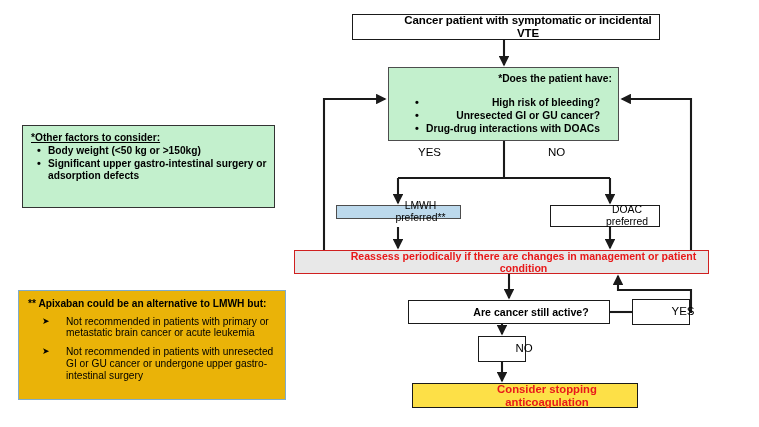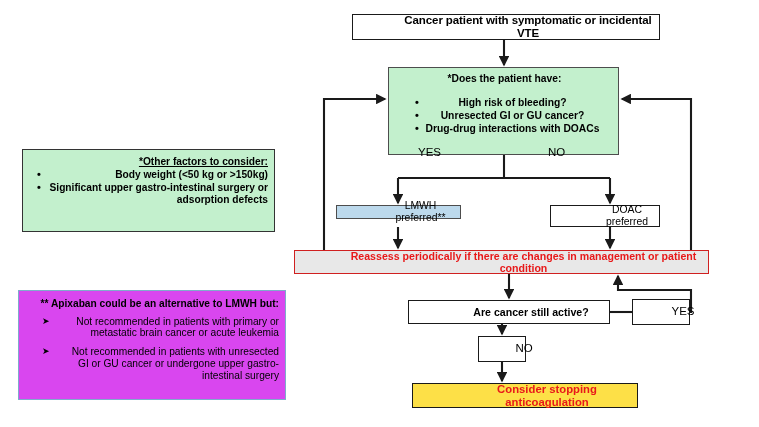--- a/index.html
+++ b/index.html
@@ -32,50 +32,49 @@
   #title-box {
     left: 352px; top: 14px; width: 308px; height: 26px;
     border: 1.6px solid #1a1a1a;
     background: #ffffff;
     font-size: 11.5px;
     font-weight: bold;
     letter-spacing: -0.1px;
   }
   
   #decision-box {
-    left: 388px; top: 67px; width: 231px; height: 88px;
+    left: 388px; top: 67px; width: 231px; height: 74px;
     border: 1.4px solid #4d4d4d;
     background: #c3f0cd;
     display: block;
     padding: 5px 6px 4px 8px;
     font-size: 10.3px;
     font-weight: bold;
-    text-align: center;
+    text-align: right;
   }
   #decision-box .dhead { margin: 0 0 1px 0; }
   #decision-box ul {
     margin: 12px; padding: 0 0 0 16px; list-style: none;
   }
   #decision-box li { position: relative; margin: 1.5px 0; }
   #decision-box li::before {
     content: "\2022";
     position: absolute; left: -10px; top: -1px;
     font-size: 11px;
   }
   
   #other-factors-box {
     left: 22px; top: 125px; width: 253px; height: 83px;
     border: 1.3px solid #333333;
     background: #c3f0cd;
     display: block;
     padding: 6px 6px 4px 8px;
     font-size: 10.2px;
     font-weight: bold;
-    text-align: right;
-    margin-top: 24px;
+    text-align: left;
   }
   #other-factors-box .ohead {
     text-decoration: underline;
     margin: 0 0 1px 0;
   }
   #other-factors-box ul { margin: 0; padding: 0 0 0 17px; list-style: none; }
   #other-factors-box li { position: relative; margin: 1.5px 0; }
   #other-factors-box li::before {
     content: "\2022";
     position: absolute; left: -11px; top: -1px;
@@ -138,25 +137,25 @@
     border: 1.6px solid #1a1a1a;
     background: #fde047;
     color: #e8191a;
     font-size: 11.3px;
     font-weight: bold;
   }
   
   #apixaban-box {
     left: 18px; top: 290px; width: 268px; height: 110px;
     border: 1.2px solid #7faccb;
-    background: #d946ef;
+    background: #eab308;
     display: block;
     padding: 7px 6px 4px 9px;
     font-size: 10.2px;
-    text-align: right;
+    text-align: left;
   }
   #apixaban-box .ahead {
     font-weight: bold;
     margin: 0 0 6px 0;
   }
   #apixaban-box ul { margin: 0; padding: 0 0 0 38px; list-style: none; }
   #apixaban-box li { position: relative; margin: 0 0 7px 0; }
   #apixaban-box li:last-child { margin-bottom: 0; }
   #apixaban-box li::before {
     content: "\27A4";

